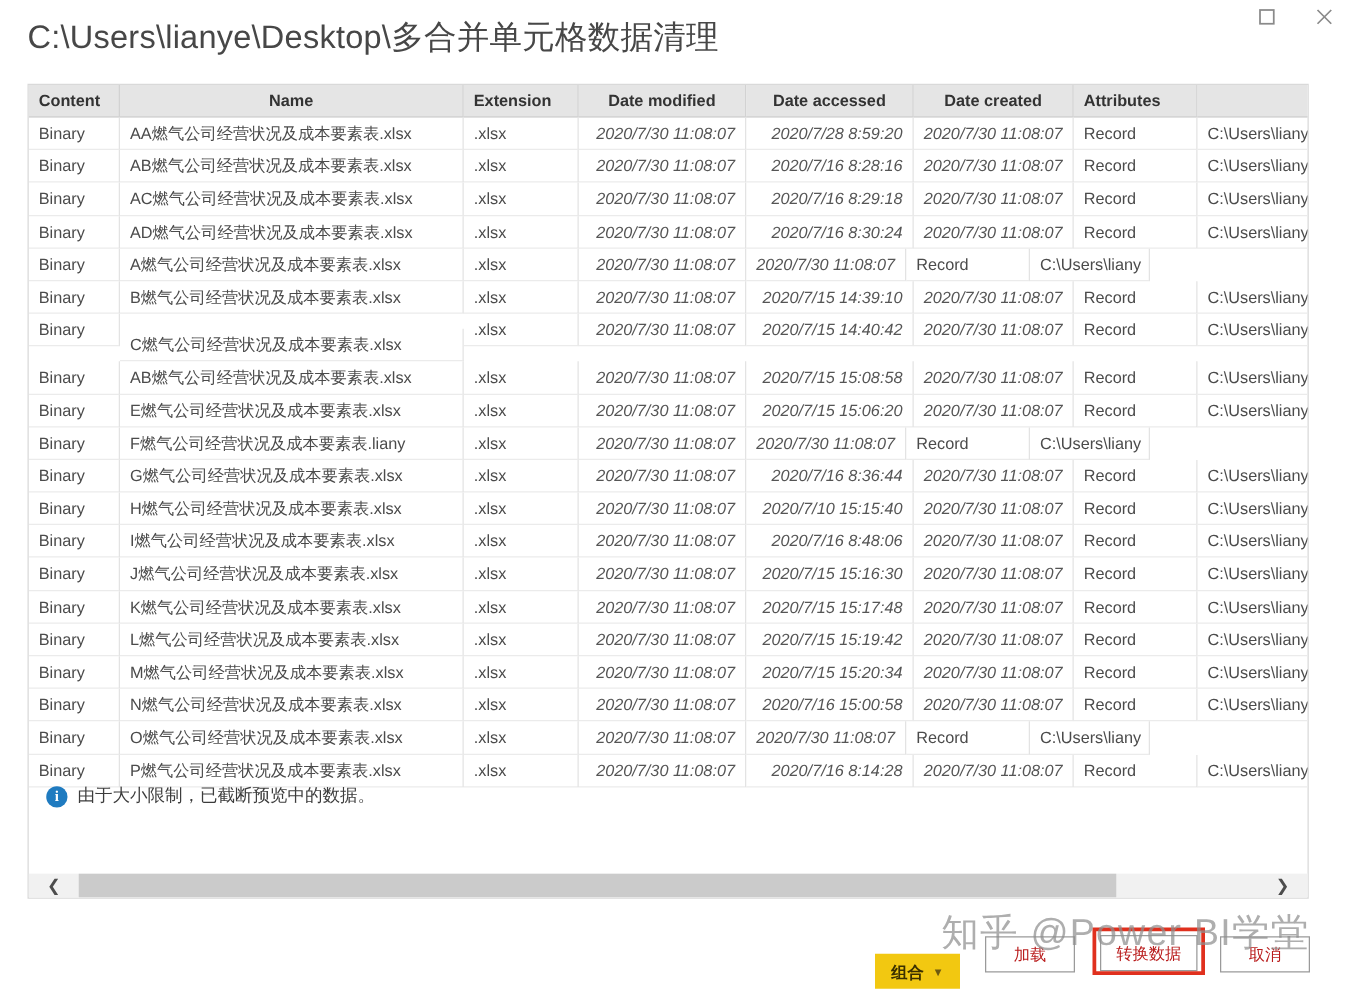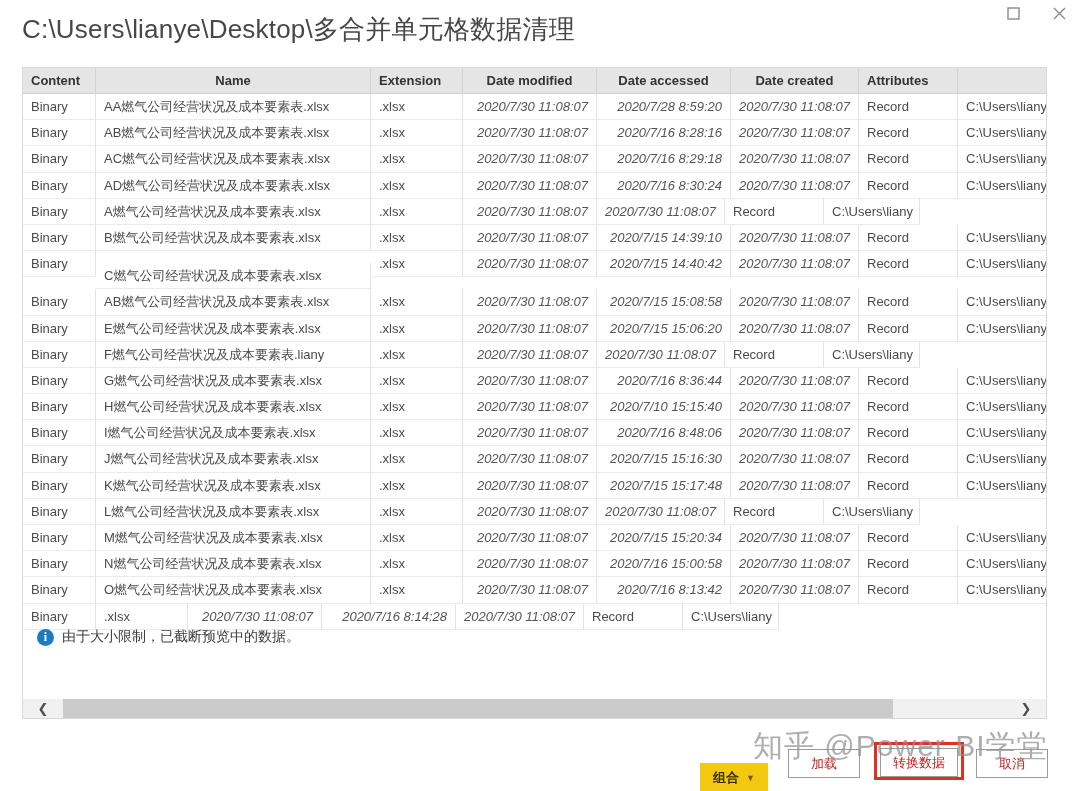--- a/index.html
+++ b/index.html
@@ -241,20 +241,21 @@
           <div class="cell body-cell date-cell" style="width: 134px;">2020/7/15 15:17:48</div>
           <div class="cell body-cell date-cell" style="width: 128px;">2020/7/30 11:08:07</div>
           <div class="cell body-cell" style="width: 99px;">Record</div>
           <div class="cell body-cell" style="width: 96px;">C:\Users\liany</div>
         </div>
         <div class="trow">
           <div class="cell body-cell" style="width: 73px;">Binary</div>
           <div class="cell body-cell" style="width: 275px;">L燃气公司经营状况及成本要素表.xlsx</div>
           <div class="cell body-cell" style="width: 92px;">.xlsx</div>
           <div class="cell body-cell date-cell" style="width: 134px;">2020/7/30 11:08:07</div>
+          <div class="cell body-cell date-cell" style="width: 134px;">2020/7/15 15:19:42</div>
           <div class="cell body-cell date-cell" style="width: 128px;">2020/7/30 11:08:07</div>
           <div class="cell body-cell" style="width: 99px;">Record</div>
           <div class="cell body-cell" style="width: 96px;">C:\Users\liany</div>
         </div>
         <div class="trow">
           <div class="cell body-cell" style="width: 73px;">Binary</div>
           <div class="cell body-cell" style="width: 275px;">M燃气公司经营状况及成本要素表.xlsx</div>
           <div class="cell body-cell" style="width: 92px;">.xlsx</div>
           <div class="cell body-cell date-cell" style="width: 134px;">2020/7/30 11:08:07</div>
           <div class="cell body-cell date-cell" style="width: 134px;">2020/7/15 15:20:34</div>
@@ -270,27 +271,27 @@
           <div class="cell body-cell date-cell" style="width: 134px;">2020/7/16 15:00:58</div>
           <div class="cell body-cell date-cell" style="width: 128px;">2020/7/30 11:08:07</div>
           <div class="cell body-cell" style="width: 99px;">Record</div>
           <div class="cell body-cell" style="width: 96px;">C:\Users\liany</div>
         </div>
         <div class="trow">
           <div class="cell body-cell" style="width: 73px;">Binary</div>
           <div class="cell body-cell" style="width: 275px;">O燃气公司经营状况及成本要素表.xlsx</div>
           <div class="cell body-cell" style="width: 92px;">.xlsx</div>
           <div class="cell body-cell date-cell" style="width: 134px;">2020/7/30 11:08:07</div>
-          <div class="cell body-cell date-cell" style="width: 134px;">2020/7/16 8:13:42</div>
-          <div class="cell body-cell date-cell" style="width: 128px;">2020/7/30 11:08:07</div>
-          <div class="cell body-cell" style="width: 99px;">Record</div>
-          <div class="cell body-cell" style="width: 96px;">C:\Users\liany</div>
-        </div>
-        <div class="trow">
-          <div class="cell body-cell" style="width: 73px;">Binary</div>
+          <div class="cell body-cell date-cell" style="width: 128px;">2020/7/30 11:08:07</div>
+          <div class="cell body-cell" style="width: 99px;">Record</div>
+          <div class="cell body-cell" style="width: 96px;">C:\Users\liany</div>
+        </div>
+        <div class="trow">
+          <div class="cell body-cell" style="width: 73px;">Binary</div>
+          <div class="cell body-cell" style="width: 275px;">P燃气公司经营状况及成本要素表.xlsx</div>
           <div class="cell body-cell" style="width: 92px;">.xlsx</div>
           <div class="cell body-cell date-cell" style="width: 134px;">2020/7/30 11:08:07</div>
           <div class="cell body-cell date-cell" style="width: 134px;">2020/7/16 8:14:28</div>
           <div class="cell body-cell date-cell" style="width: 128px;">2020/7/30 11:08:07</div>
           <div class="cell body-cell" style="width: 99px;">Record</div>
           <div class="cell body-cell" style="width: 96px;">C:\Users\liany</div>
         </div>
       </div>
   </div>
 

